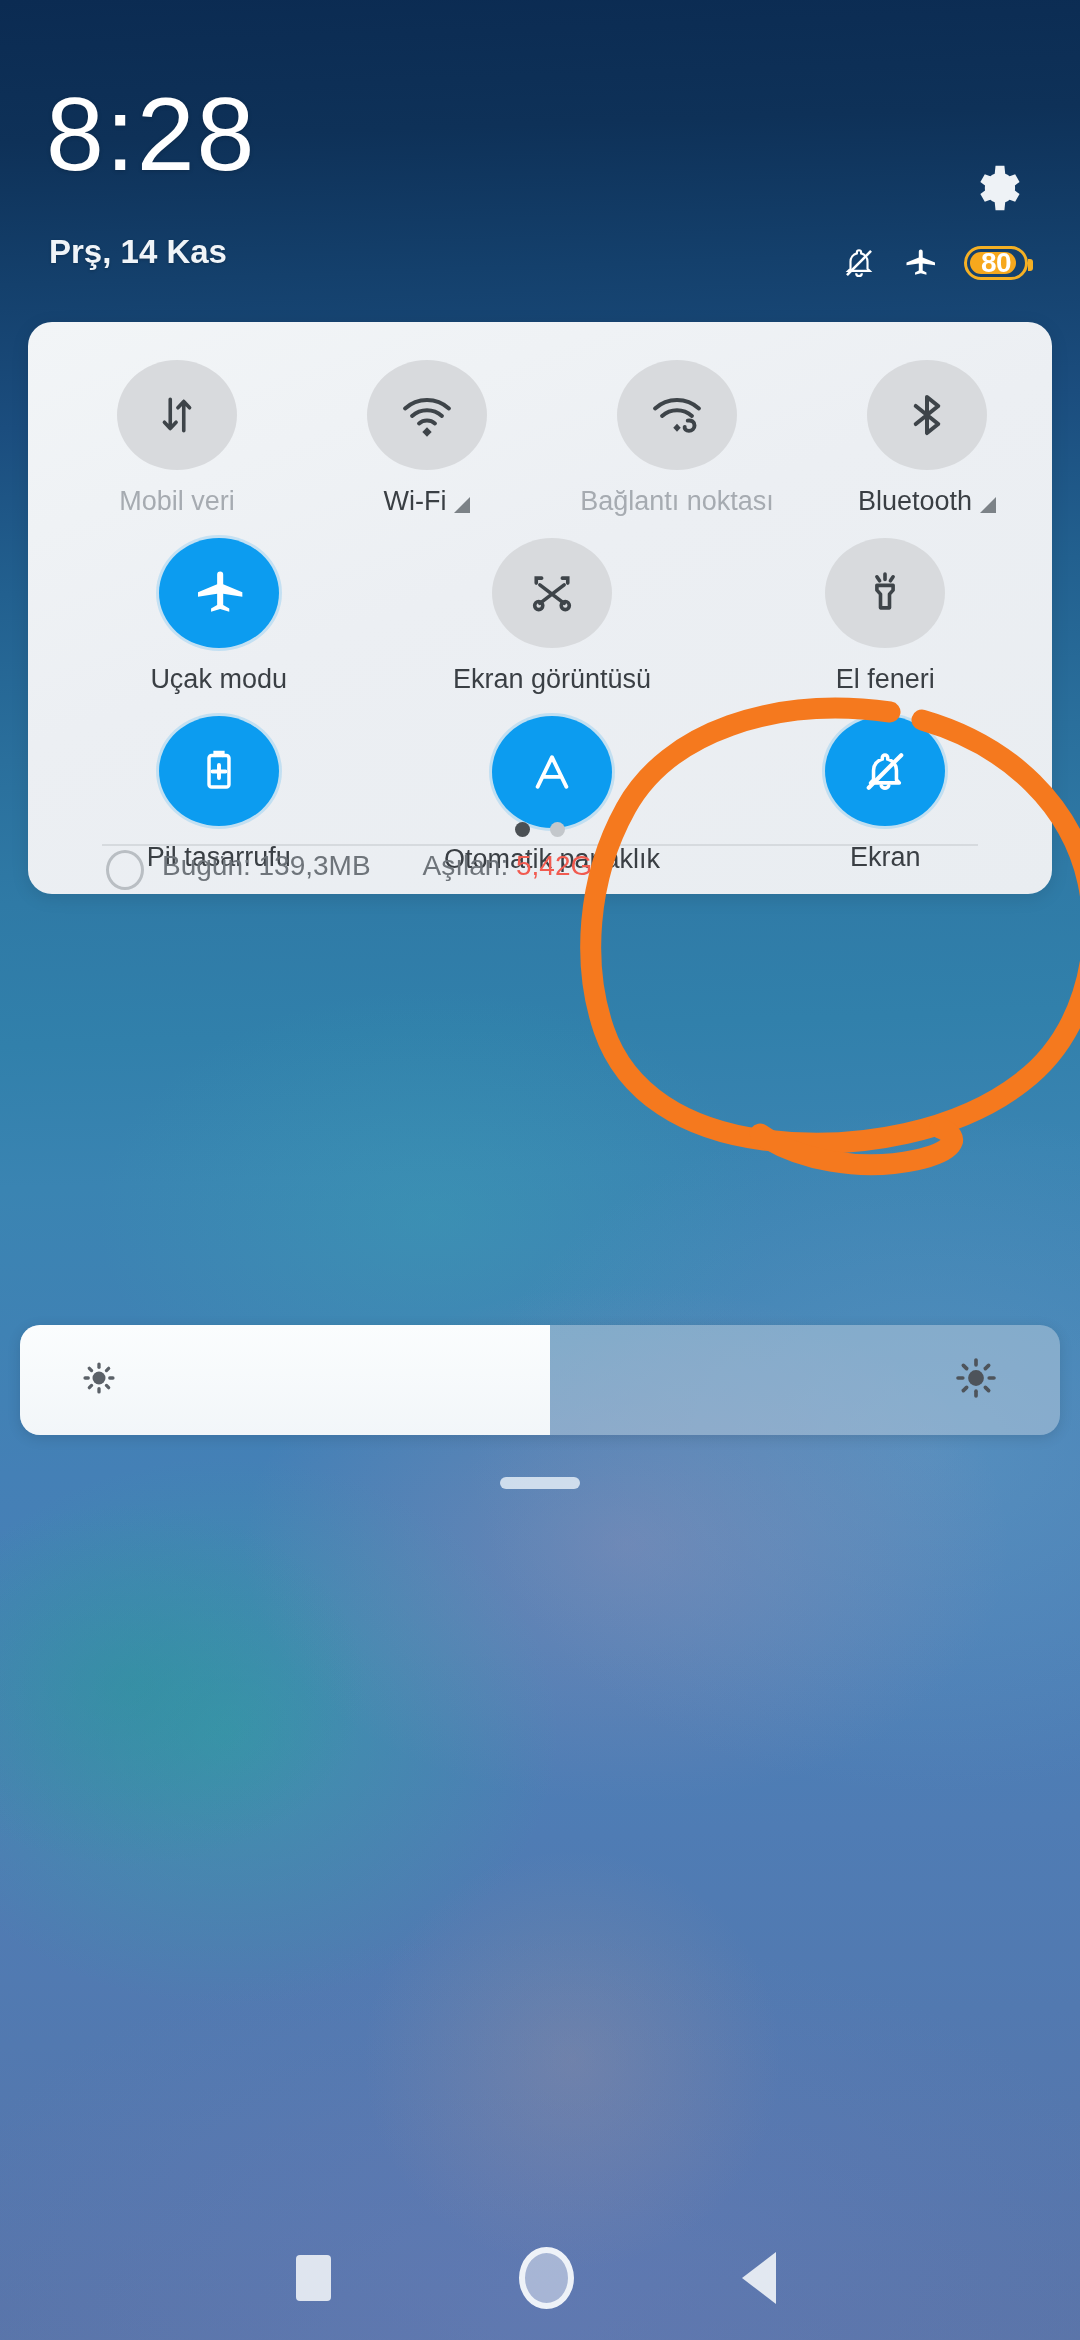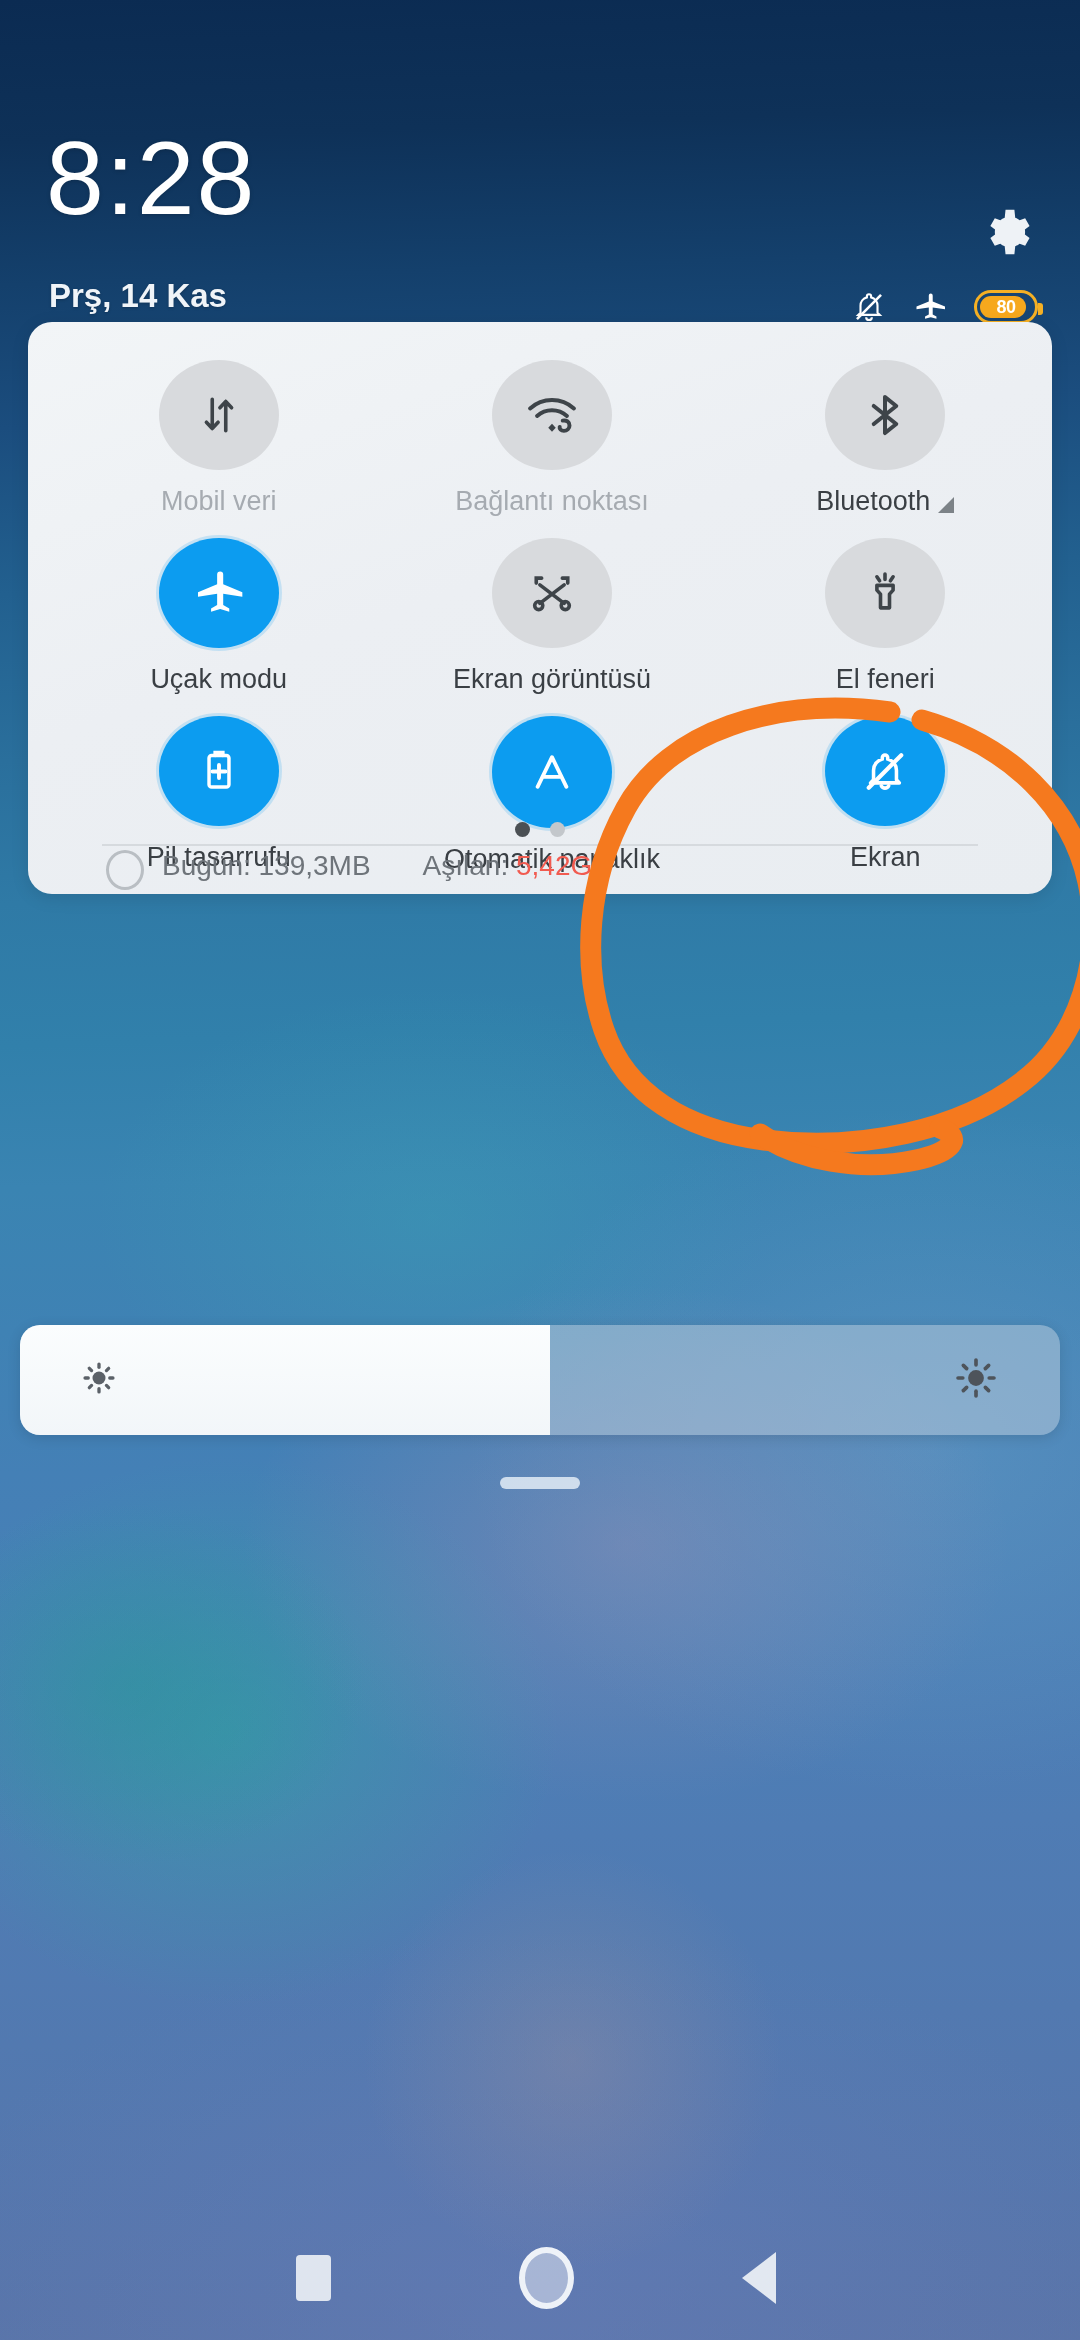--- a/index.html
+++ b/index.html
@@ -49,23 +49,22 @@
     position: absolute;
     inset: 0;
     background:
       radial-gradient(ellipse 340px 260px at 12% 72%, rgba(30,150,140,0.30) 0%, rgba(30,150,140,0) 70%),
       radial-gradient(ellipse 300px 300px at 53% 88%, rgba(200,160,150,0.22) 0%, rgba(200,160,150,0) 70%);
   }
 
   
   #statusbar {
     position: absolute;
-    top: 0; left: 0; right: 4px;
+    top: 0; left: 0; right: 14px;
     height: 300px;
-    margin-top: 44px;
   }
   .clock {
     position: absolute;
     left: 46px;
     top: 82px;
     font-size: 104px;
     line-height: 104px;
     font-weight: 300;
     color: #ffffff;
     letter-spacing: 2px;
@@ -122,21 +121,21 @@
     width: 46px;
     background: #f6a81d;
     border-radius: 12px;
   }
   .battery-text {
     position: absolute;
     inset: 0;
     display: flex;
     align-items: center;
     justify-content: center;
-    font-size: 18px;
+    font-size: 28px;
     font-weight: 700;
     color: #ffffff;
     letter-spacing: -0.5px;
   }
 
   
   #qs-panel {
     position: absolute;
     left: 28px;
     top: 322px;
@@ -377,20 +376,34 @@
         <div class="tile-circle">
           <svg viewBox="0 0 24 24" width="54" height="54">
             <path class="glyph-dark" stroke-width="1.6" stroke-linecap="round" stroke-linejoin="round" d="M9 5v13m0 0l-2.6-2.8M9 18l2.6-2.8M15 19V6m0 0l-2.6 2.8M15 6l2.6 2.8"></path>
           </svg>
         </div>
         <div class="tile-label">
           <span>Mobil veri</span>
         </div>
       </div>
 
+      <div class="tile">
+        <div class="tile-circle">
+          <svg viewBox="0 0 24 24" width="56" height="56">
+            <path class="glyph-dark" stroke-width="1.7" stroke-linecap="round" d="M2.6 9.2a14 14 0 0 1 18.8 0"></path>
+            <path class="glyph-dark" stroke-width="1.7" stroke-linecap="round" d="M5.6 12.4a9.6 9.6 0 0 1 12.8 0"></path>
+            <path class="glyph-dark" stroke-width="1.7" stroke-linecap="round" d="M8.6 15.6a5.2 5.2 0 0 1 6.8 0"></path>
+            <path fill="#3e4449" d="M12 17.3l2 2-2 2-2-2z"></path>
+          </svg>
+        </div>
+        <div class="tile-label">
+          <span>Wi-Fi</span>
+          <i class="expander"></i>
+        </div>
+      </div>
 
       <div class="tile dim">
         <div class="tile-circle">
           <svg viewBox="0 0 24 24" width="56" height="56">
             <path class="glyph-dark" stroke-width="1.7" stroke-linecap="round" d="M2.6 9.2a14 14 0 0 1 18.8 0"></path>
             <path class="glyph-dark" stroke-width="1.7" stroke-linecap="round" d="M5.6 12.4a9.6 9.6 0 0 1 12.8 0"></path>
             <path fill="#3e4449" d="M12 15.8l1.6 1.7-1.6 1.7-1.6-1.7z"></path>
             <path class="glyph-dark" stroke-width="1.7" stroke-linecap="round" d="M16.6 14.4c1.6-.3 2.9.6 2.9 2.1 0 1.4-1.1 2.3-2.4 2.3-1.2 0-2-.8-1.8-1.7"></path>
           </svg>
         </div>

